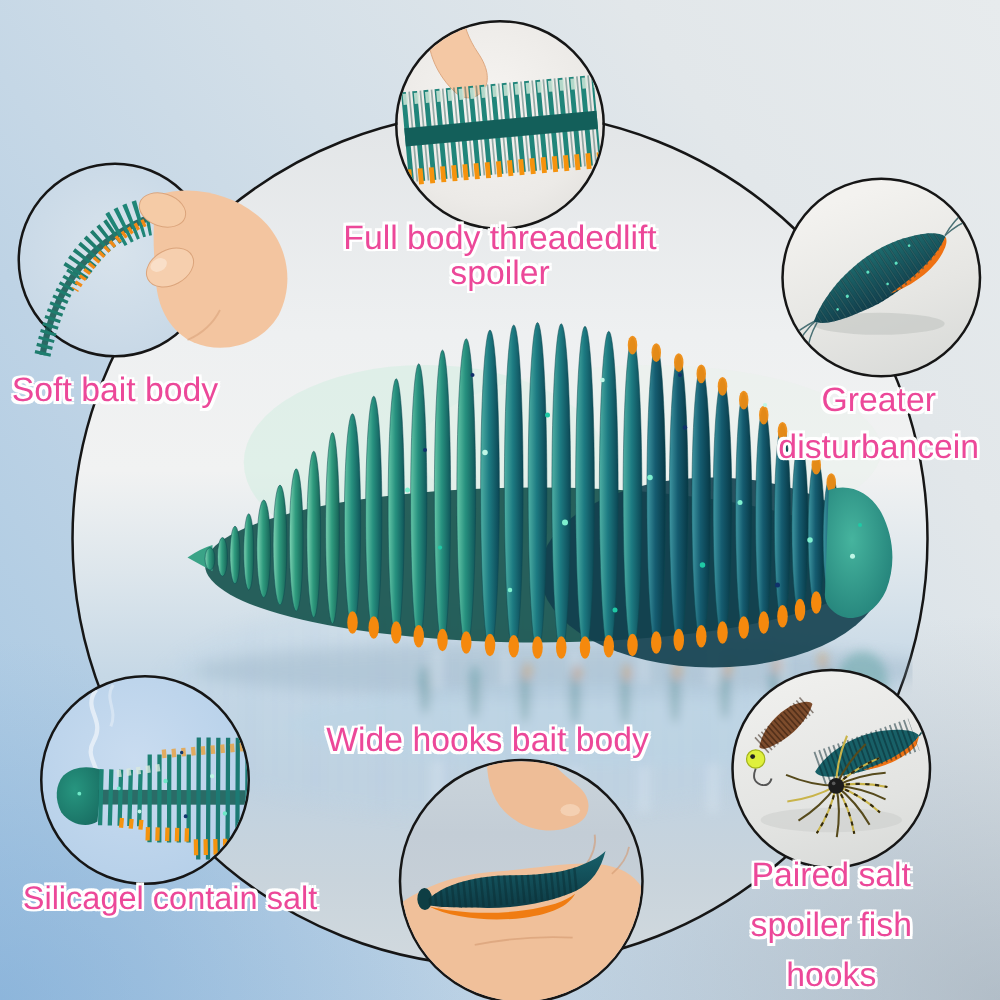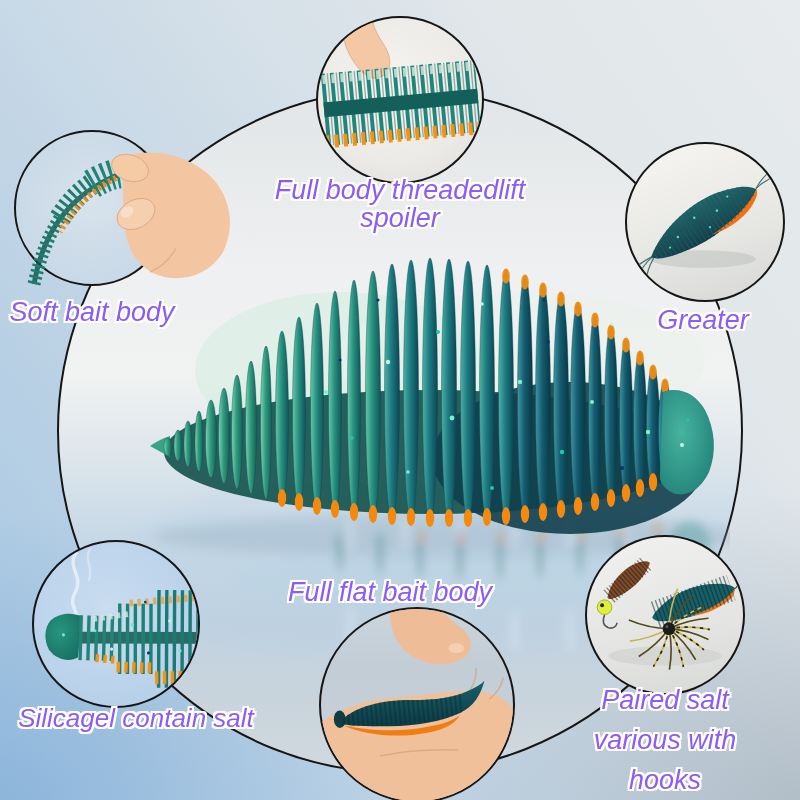--- a/index.html
+++ b/index.html
@@ -32,23 +32,22 @@
     background:radial-gradient(circle at 50% 45%, #d8e3ec 0%, #c9d9e7 70%, #bfd1e2 100%);}
   .c-right{left:625px;top:142px;width:160px;height:160px;
     background:linear-gradient(160deg,#f3f2ef 15%,#e6e6e3 60%,#d6d8d6 100%);}
   .c-bl{left:32px;top:540px;width:168px;height:168px;
     background:radial-gradient(circle at 45% 40%, #c9dcf0 0%, #b6d0e9 80%, #aecae6 100%);}
   .c-bc{left:319px;top:607px;width:196px;height:196px;
     background:linear-gradient(180deg,#cad4db 0%,#c3cdd6 30%,#ccd3d9 100%);}
   .c-br{left:585px;top:535px;width:160px;height:160px;
     background:linear-gradient(165deg,#efefed 10%,#e3e4e2 65%,#d7d9d7 100%);}
   .label{
-    position:absolute;text-align:center;color:#8b5cf6;font-size:27px;line-height:28px;
+    position:absolute;text-align:center;color:#ec4899;font-size:27px;line-height:28px;
     text-shadow:-2px -2px 0 #fff,0 -2px 0 #fff,2px -2px 0 #fff,-2px 0 0 #fff,2px 0 0 #fff,-2px 2px 0 #fff,0 2px 0 #fff,2px 2px 0 #fff;
-    font-style:italic;
   }
   .label span{display:block;}
   #label-top{left:210px;top:176px;width:380px;}
   #label-left{left:2px;top:298px;width:180px;}
   #label-right{left:605px;top:302px;width:196px;line-height:37px;}
   #label-bl{left:14px;top:703px;width:244px;line-height:31px;font-size:26px;}
   #label-bc{left:245px;top:578px;width:290px;}
   #label-br{left:567px;top:680px;width:196px;line-height:40px;}
 </style>
 </head>
@@ -426,24 +425,25 @@
 
 <div class="label" id="label-top">
   <span>Full body threadedlift</span>
   <span>spoiler</span>
 </div>
 <div class="label" id="label-left">
   <span>Soft bait body</span>
 </div>
 <div class="label" id="label-right">
   <span>Greater</span>
+  <span>disturbancein</span>
 </div>
 <div class="label" id="label-bl">
   <span>Silicagel contain salt</span>
 </div>
 <div class="label" id="label-bc">
-  <span>Full flat bait body</span>
+  <span>Wide hooks bait body</span>
 </div>
 <div class="label" id="label-br">
   <span>Paired salt</span>
-  <span>various with</span>
+  <span>spoiler fish</span>
   <span>hooks</span>
 </div>
 
 </body></html>

